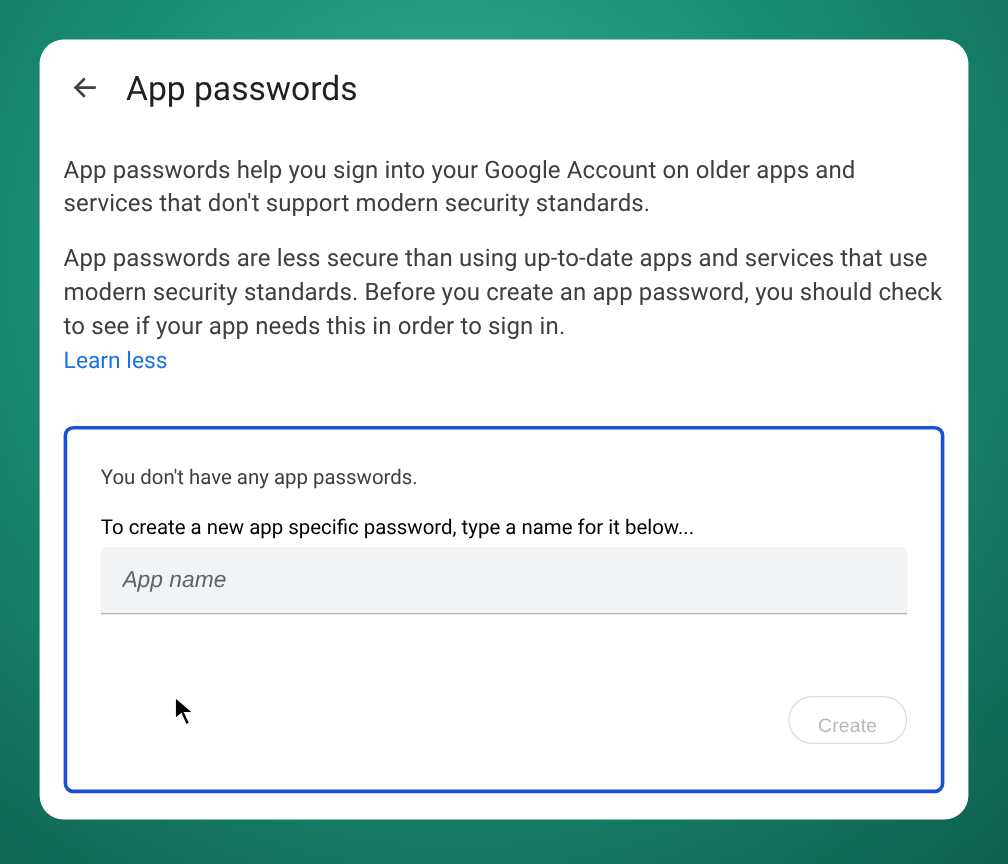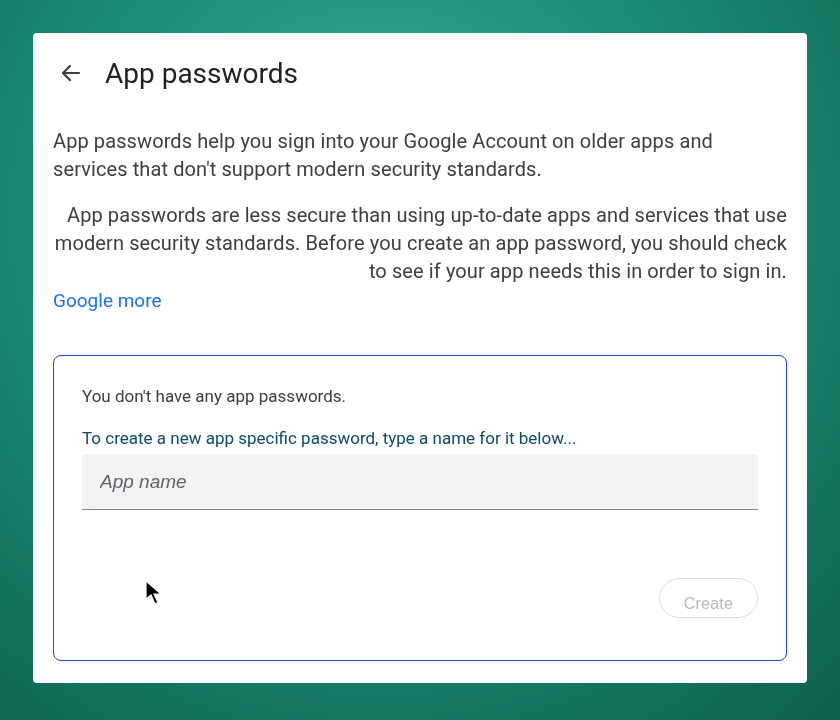--- a/index.html
+++ b/index.html
@@ -9,21 +9,21 @@
       background: radial-gradient(circle at 45% 30%, #3fb39a 0%, #1a8f76 45%, #0e604c 100%);
       position: relative;
     }
     .card {
       position: absolute;
       left: 33px;
       top: 33px;
       width: 774px;
       height: 650px;
       background: #fff;
-      border-radius: 4px;
+      border-radius: 20px;
       padding: 0;
       overflow: hidden;
     }
     .header {
       display: flex;
       align-items: center;
       gap: 14px;
       padding: 14px 18px 0 18px;
       height: 66px;
     }
@@ -44,48 +44,48 @@
     .content {
       padding: 28px 20px 0 20px;
     }
     .para {
       font-size: 20px;
       line-height: 28px;
       color: #3c4043;
       margin-bottom: 18px;
       letter-spacing: 0.1px;
     }
-    .para2 { margin-bottom: 2px; text-align: right; }
+    .para2 { margin-bottom: 2px; }
     .learn-more {
       font-size: 19px;
       line-height: 28px;
       color: #1a73e8;
       text-decoration: none;
       cursor: pointer;
       display: inline-block;
       margin-bottom: 12px;
     }
     .panel {
       margin: 28px 0 0 0;
-      border: 1px solid #1d4ed8;
+      border: 3px solid #1d4ed8;
       border-radius: 8px;
       padding: 28px 28px 24px 28px;
       position: relative;
       min-height: 306px;
     }
     .panel-msg {
       font-size: 17px;
       line-height: 24px;
       color: #3c4043;
       margin-bottom: 18px;
     }
     .panel-sub {
       font-size: 17px;
       line-height: 24px;
-      color: #0c4a6e;
+      color: #000000;
       margin-bottom: 0px;
     }
     .input-wrap {
       margin-top: 4px;
     }
     .text-input {
       width: 100%;
       height: 56px;
       border: none;
       border-bottom: 1px solid #80868b;
@@ -133,21 +133,21 @@
         <line x1="20" y1="12" x2="4" y2="12"></line>
         <polyline points="11 5 4 12 11 19"></polyline>
       </svg>
     </button>
     <h1 class="title">App passwords</h1>
   </div>
 
   <div class="content">
     <p class="para">App passwords help you sign into your Google Account on older apps and services that don't support modern security standards.</p>
     <p class="para para2">App passwords are less secure than using up-to-date apps and services that use modern security standards. Before you create an app password, you should check to see if your app needs this in order to sign in.</p>
-    <a class="learn-more" href="#">Google more</a>
+    <a class="learn-more" href="#">Learn less</a>
 
     <div class="panel">
       <p class="panel-msg">You don't have any app passwords.</p>
       <p class="panel-sub">To create a new app specific password, type a name for it below...</p>
       <div class="input-wrap">
         <input class="text-input" type="text" placeholder="App name" style="">
       </div>
       <div class="create-row">
         <button class="create-btn" disabled="">Create</button>
       </div>

